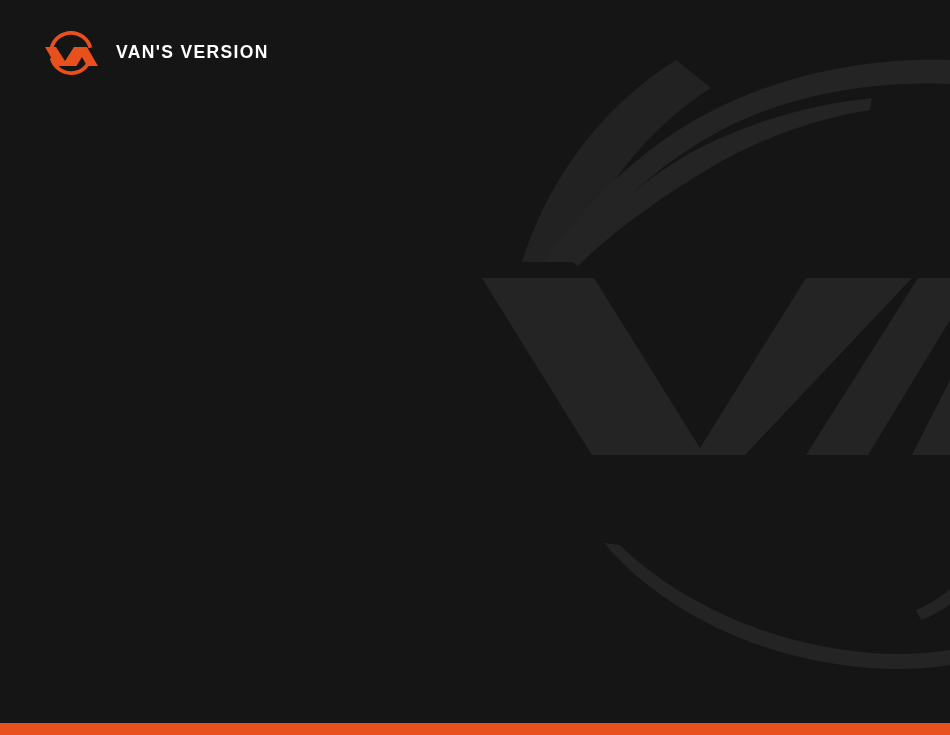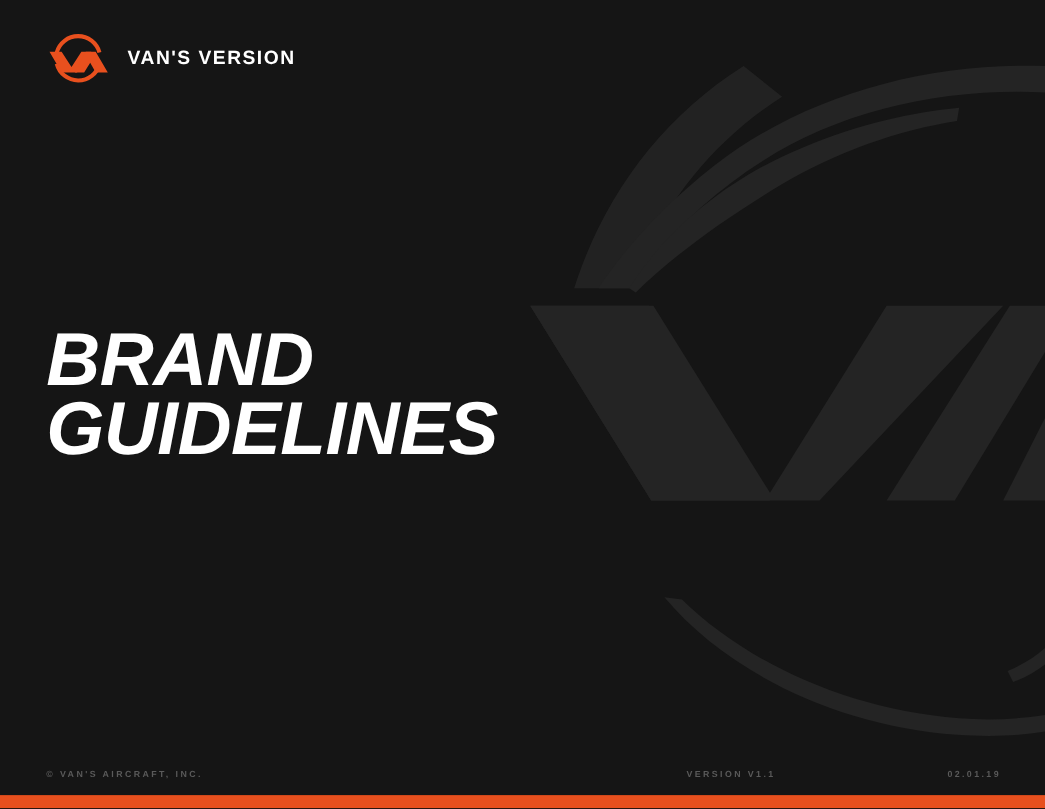--- a/index.html
+++ b/index.html
@@ -215,27 +215,18 @@
                A 22 22 0 0 1 33 47
                A 22 22 0 0 1 11.8 30.4 Z" fill="#e8501e"></path>
 
       <path d="M 7 19 L 18 19 L 27 33 L 36 19 L 45 19 L 32 38 L 18 38 Z" fill="#e8501e"></path>
 
       <path d="M 40 19 L 49 19 L 60 38 L 49 38 L 44 29 L 38.5 38 L 30 38 Z" fill="#e8501e"></path>
     </svg>
     <span class="logo-wordmark">VAN'S VERSION</span>
   </div>
 
-  <div class="title-block">
-    <div class="title-line">BRAND</div>
-    <div class="title-line">GUIDELINES</div>
-  </div>
-
-  <div class="footer">
-    <span class="footer-text footer-left">© VAN'S AIRCRAFT, INC.</span>
-    <span class="footer-text footer-center">VERSION V1.1</span>
-    <span class="footer-text footer-right">02.01.19</span>
-  </div>
+
 
   <div class="accent-bar-top-edge"></div>
   <div class="accent-bar"></div>
 
 </div>
 
 </body></html>

